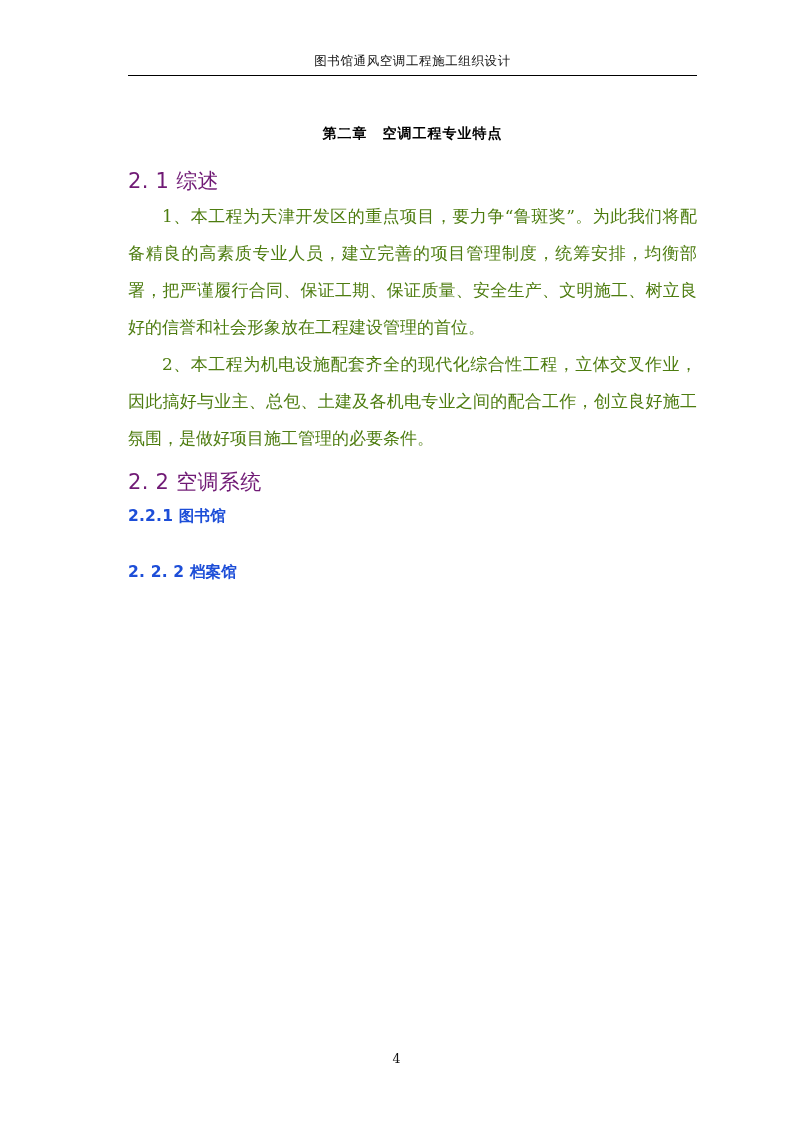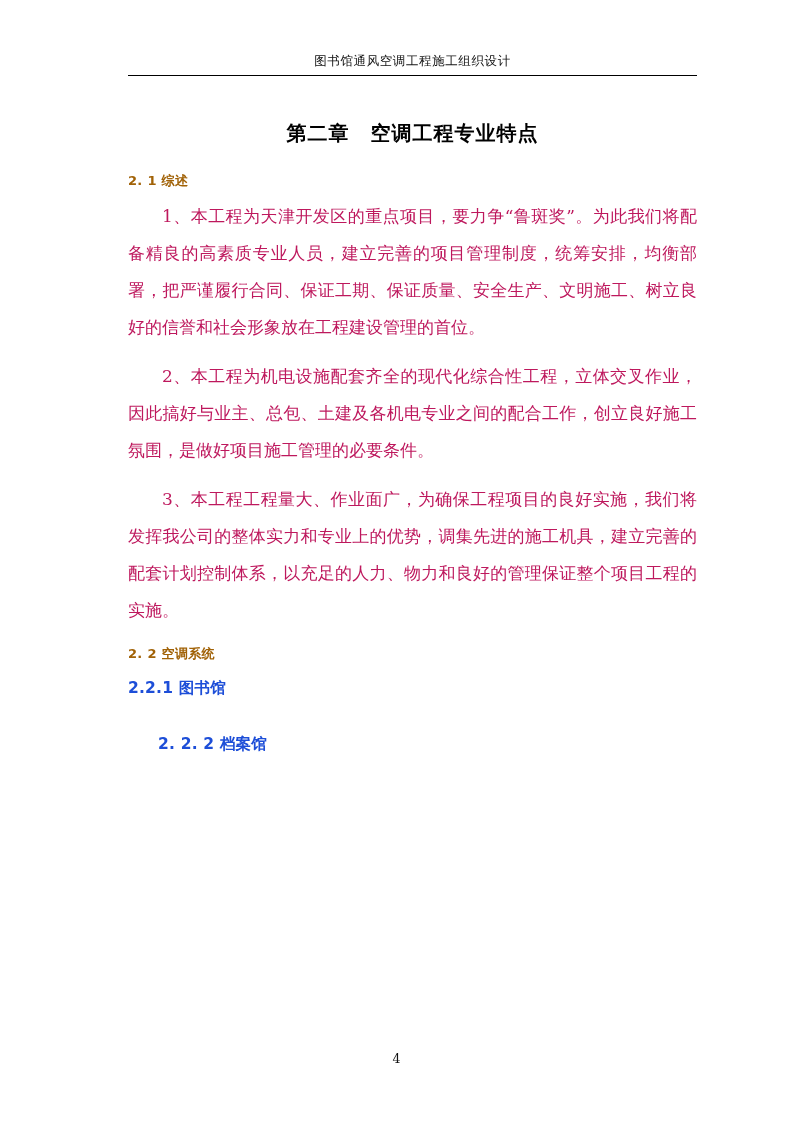--- a/index.html
+++ b/index.html
@@ -49,62 +49,62 @@
     position: absolute;
     left: 128px;
     top: 104px;
     width: 569px;
   }
 
   
   .chapter-title {
     font-family: "DejaVu Sans", "Liberation Sans", sans-serif;
     font-weight: bold;
-    font-size: 20px;
+    font-size: 14px;
     line-height: 34px;
     text-align: center;
     letter-spacing: 1px;
     margin: 12px 0 16px 0;
     color: #000;
   }
 
   
   .h2 {
     font-family: "DejaVu Sans", "Liberation Sans", sans-serif;
-    font-weight: bold;
-    font-size: 13px;
+    font-weight: normal;
+    font-size: 21px;
     line-height: 30px;
     margin: 6px 0 2px 0;
     letter-spacing: 0.3px;
-    color: #a16207;
+    color: #701a75;
   }
   .h3 {
     font-family: "DejaVu Sans", "Liberation Sans", sans-serif;
     font-weight: bold;
     font-size: 15.5px;
     line-height: 30px;
     margin: 4px 0 2px 0;
     letter-spacing: 0.2px;
     color: #1d4ed8;
   }
-  .h3.spaced-top { margin-top: 26px; margin-left: 30px; }
+  .h3.spaced-top { margin-top: 26px; }
 
   
   .para {
     font-family: "DejaVu Serif", "Liberation Serif", serif;
     font-size: 17px;
     line-height: 37px;
     text-align: justify;
     text-justify: inter-ideograph;
     text-indent: 2em;
     margin: 0;
-    color: #be185d;
+    color: #4d7c0f;
     word-break: break-all;
   }
-  .para + .para { margin-top: 12px; }
+  .para + .para { margin-top: 0; }
 
   .gap-small { height: 4px; }
 
   
   .footer {
     position: absolute;
     left: 0;
     top: 1048px;
     width: 793px;
     text-align: center;
@@ -129,21 +129,20 @@
   <div class="content">
 
     <h1 class="chapter-title">第二章　空调工程专业特点</h1>
 
     <h2 class="h2">2. 1 综述</h2>
 
     <p class="para">1、本工程为天津开发区的重点项目，要力争“鲁斑奖”。为此我们将配备精良的高素质专业人员，建立完善的项目管理制度，统筹安排，均衡部署，把严谨履行合同、保证工期、保证质量、安全生产、文明施工、树立良好的信誉和社会形象放在工程建设管理的首位。</p>
 
     <p class="para">2、本工程为机电设施配套齐全的现代化综合性工程，立体交叉作业，因此搞好与业主、总包、土建及各机电专业之间的配合工作，创立良好施工氛围，是做好项目施工管理的必要条件。</p>
 
-    <p class="para">3、本工程工程量大、作业面广，为确保工程项目的良好实施，我们将发挥我公司的整体实力和专业上的优势，调集先进的施工机具，建立完善的配套计划控制体系，以充足的人力、物力和良好的管理保证整个项目工程的实施。</p>
 
     <div class="gap-small"></div>
 
     <h2 class="h2">2. 2 空调系统</h2>
 
     <h3 class="h3">2.2.1 图书馆</h3>
 
 
     <h3 class="h3 spaced-top">2. 2. 2 档案馆</h3>
 

